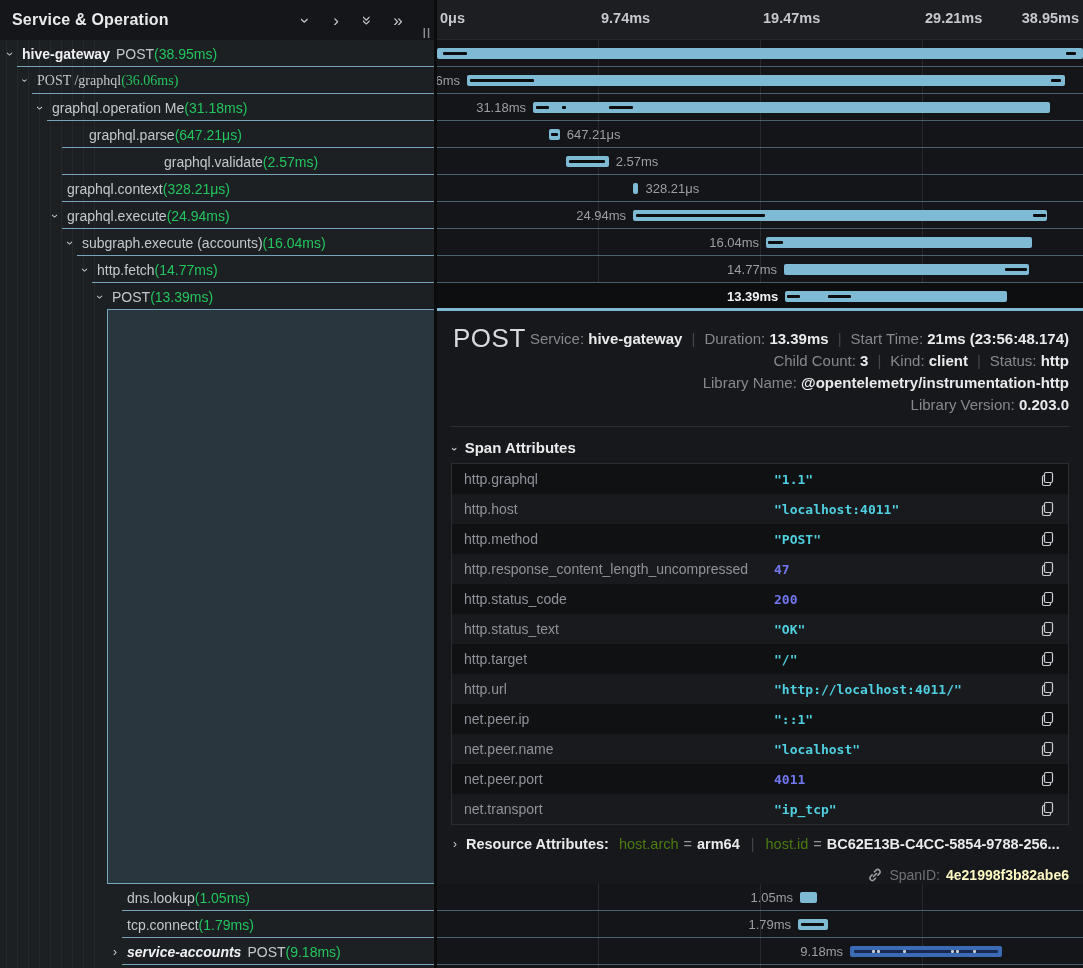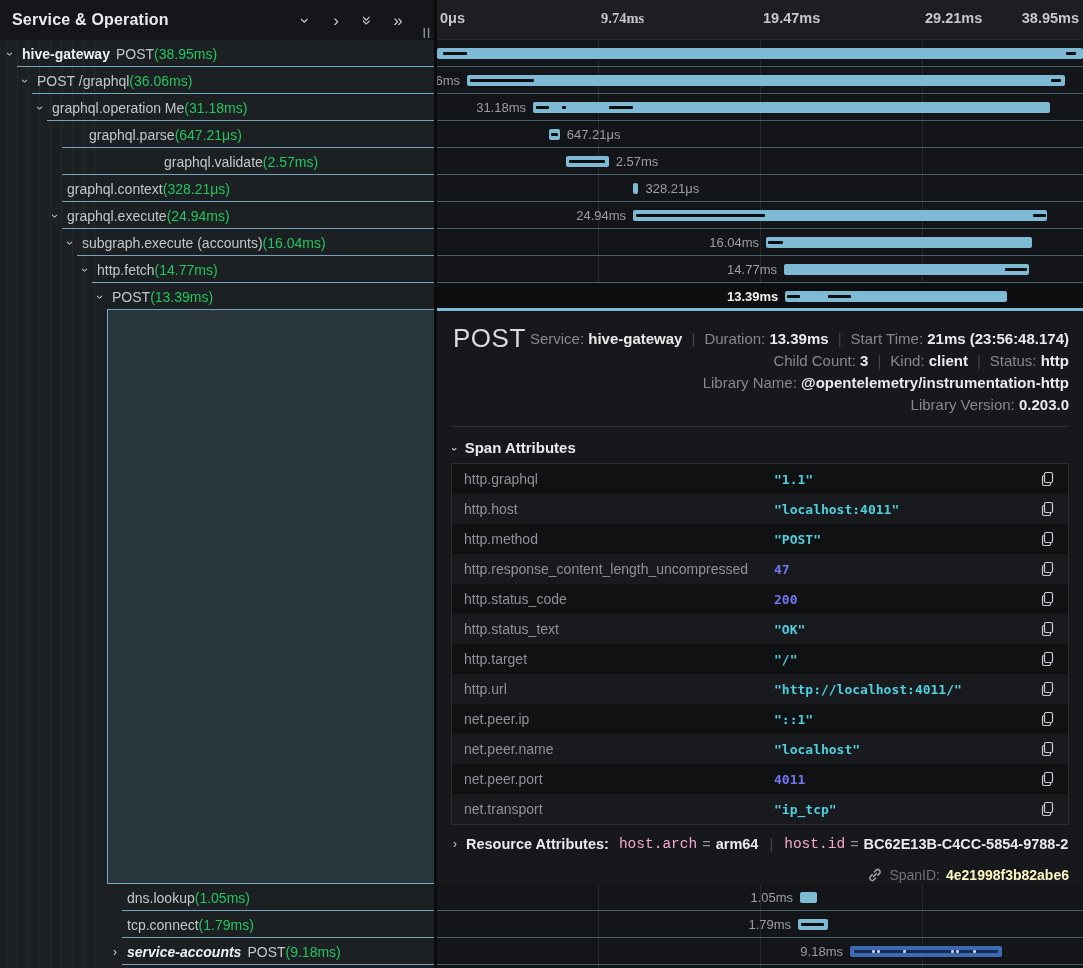--- a/index.html
+++ b/index.html
@@ -60,21 +60,21 @@
   .attr-row:nth-child(even){background:#191a1e;}
   .attr-key{width:310px;flex:none;color:#8f929a;overflow:hidden;white-space:nowrap;}
   .attr-val{flex:1;font-family:"DejaVu Sans Mono",monospace;font-size:13px;font-weight:bold;white-space:nowrap;}
   .attr-val.string{color:#4fd0e0;}
   .attr-val.number{color:#7277f1;}
   .copy-btn{flex:none;width:18px;height:18px;cursor:pointer;display:flex;align-items:center;justify-content:center;}
   .res-line{position:absolute;left:16px;right:14px;top:525px;font-size:14.5px;color:#e9eaec;
     display:flex;align-items:center;white-space:nowrap;overflow:hidden;cursor:pointer;}
   .res-line .chev{font-size:12px;color:#c9ccd2;margin-right:9px;}
   .res-label{font-weight:bold;margin-right:10px;}
-  .res-key{color:#f9a8d4;font-family:Liberation Mono, monospace;}
+  .res-key{color:#4d7c0f;}
   .res-eq{color:#8f929a;margin:0 5px;}
   .res-val{font-weight:bold;color:#e9eaec;}
   .res-pipe{color:#44464c;margin:0 11px;}
   .spanid{position:absolute;right:14px;top:556px;font-size:14px;color:#6f7278;display:flex;align-items:center;gap:6px;}
   .spanid b{color:#fef9c3;}
 </style>
 </head>
 <body>
 
 <div class="left">
@@ -102,21 +102,21 @@
   <div id="tree">
       <div class="trow" style="top: 40px; padding-left: 8px;">
         <span class="chev">
           <span class="rot90">›</span>
         </span>
         <span class="svc">hive-gateway</span>
         <span>POST </span>
         <span class="dur">(38.95ms)</span>
         <i class="rb" style="left: 17px;"></i>
       </div>
-      <div class="trow" style="top: 67px; padding-left: 23px;">
+      <div class="trow" style="top: 67px; padding-left: 23px; font-family: Liberation Serif, serif;">
         <span class="chev">
           <span class="rot90">›</span>
         </span>
         <span>POST /graphql </span>
         <span class="dur">(36.06ms)</span>
         <i class="rb" style="left: 32px;"></i>
       </div>
       <div class="trow" style="top: 94px; padding-left: 38px;">
         <span class="chev">
           <span class="rot90">›</span>
@@ -203,21 +203,21 @@
 <div class="divider"></div>
 
 <div class="right">
   <div id="grid">
       <div class="gridline" style="left: 161px;"></div>
       <div class="gridline" style="left: 323px;"></div>
       <div class="gridline" style="left: 485px;"></div>
     </div>
   <div class="tl-header" id="tlHeader">
       <span class="tick" style="left: 3px;">0μs</span>
-      <span class="tick" style="left: 164px; font-family: Liberation Serif, serif;">9.74ms</span>
+      <span class="tick" style="left: 164px;">9.74ms</span>
       <span class="tick" style="left: 326px;">19.47ms</span>
       <span class="tick" style="left: 488px;">29.21ms</span>
       <span class="tick" style="right: 4px;">38.95ms</span>
     </div>
   <div id="tlBody">
       <div class="tl-row" style="top: 40px;">
         <div class="bar" style="left: 0px; width: 646px;"></div>
         <div class="mark" style="left: 5.80488px; width: 24.0488px;"></div>
         <div class="mark" style="left: 629.415px; width: 9.95122px;"></div>
         <div class="tl-sep"></div>

